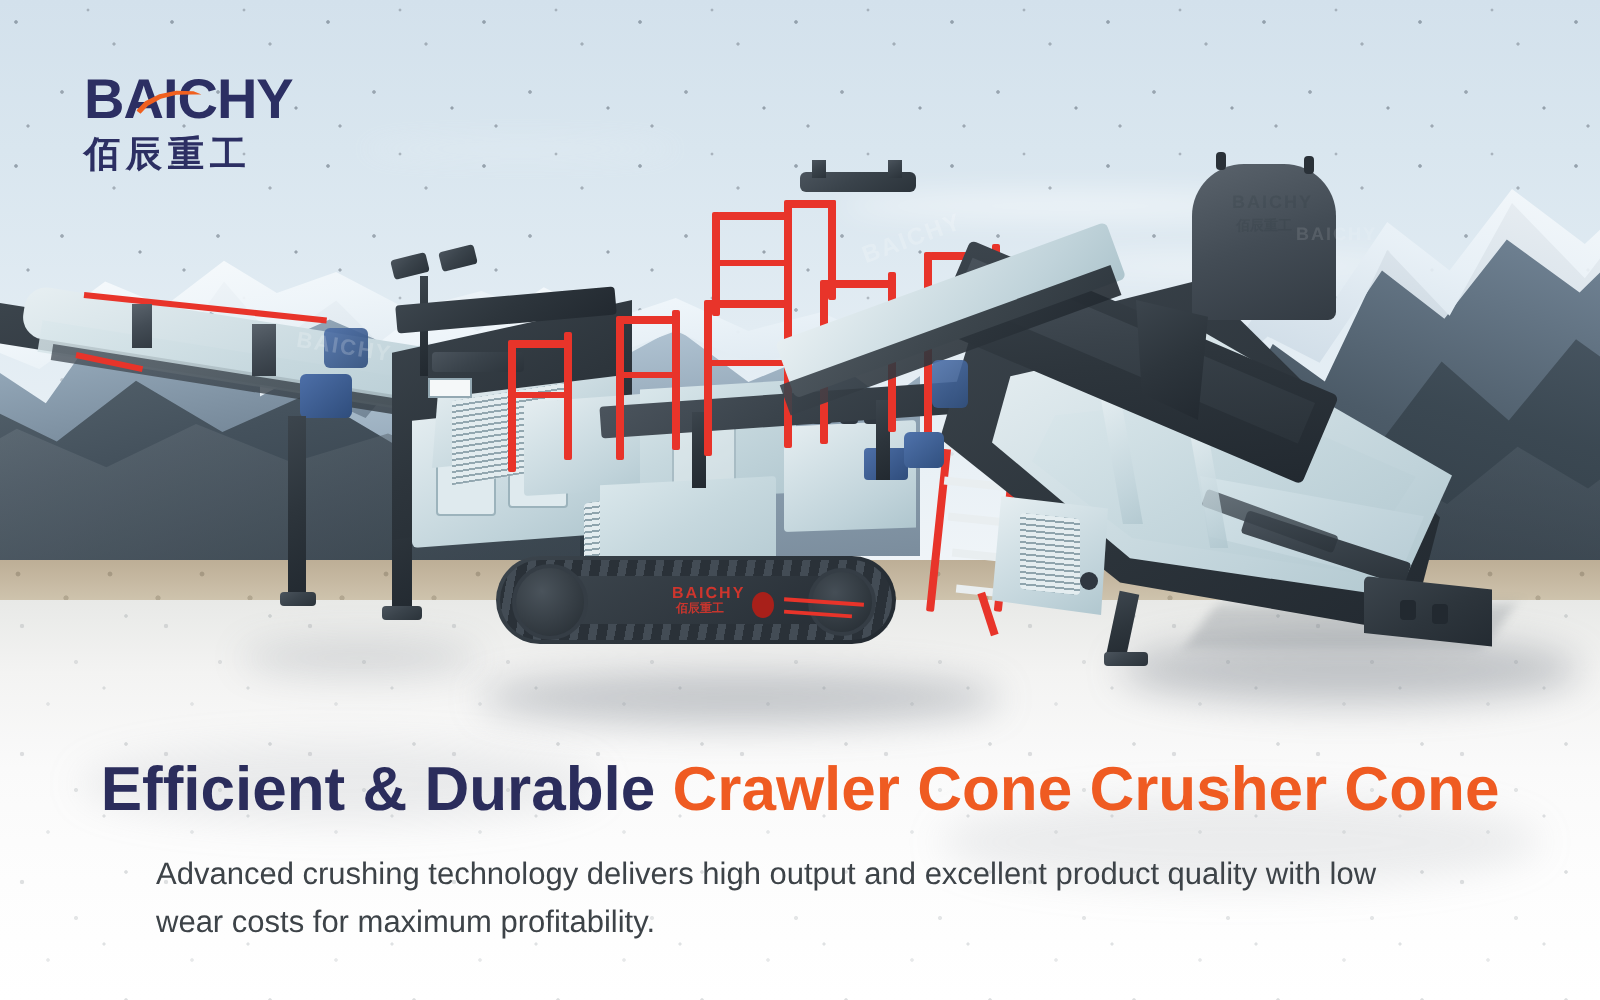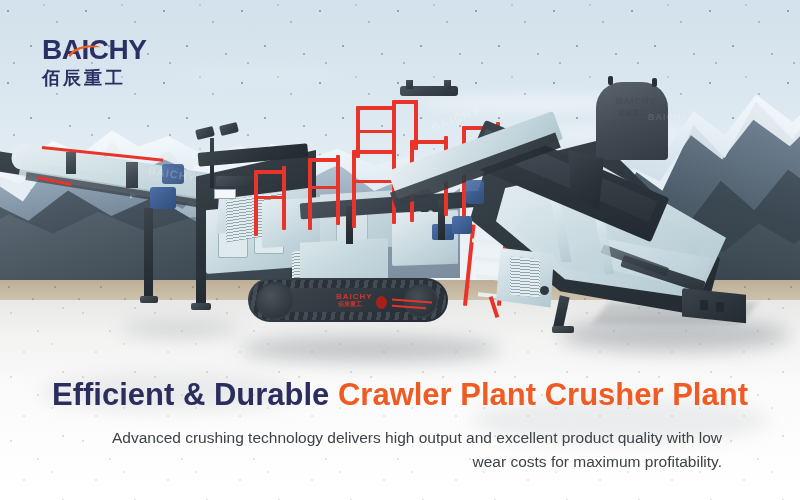--- a/index.html
+++ b/index.html
@@ -173,21 +173,21 @@
   }
 
   
   #headline{
     position:absolute;left:0;top:378px;width:800px;text-align:center;
     font-size:31px;font-weight:bold;line-height:1.1;white-space:nowrap;
   }
   .hl-a{color:#2b2d5c;}
   .hl-b{color:#ef5b22;}
   #subline{
-    position:absolute;left:78px;top:426px;width:644px;text-align:right;
+    position:absolute;left:78px;top:426px;width:644px;text-align:left;
     font-size:15.5px;color:#3d4348;line-height:1.55;
   }
 </style>
 </head>
 <body>
 
 <div id="banner">
 
   <div class="sky"></div>
   <div class="cloud-wisp" style="left:420px;top:96px;width:230px;height:14px;"></div>
@@ -363,18 +363,18 @@
 
   <div id="logo">
     <div style="position:relative;">
       <div class="logo-en">BAICHY</div>
       <div class="logo-swoosh"></div>
     </div>
     <div class="logo-cn">佰辰重工</div>
   </div>
 
   <div id="headline">
-    <span class="hl-a">Efficient &amp; Durable </span><span class="hl-b">Crawler Plant Crusher Plant</span>
+    <span class="hl-a">Efficient &amp; Durable </span><span class="hl-b">Crawler Cone Crusher Cone</span>
   </div>
 
   <div id="subline">Advanced crushing technology delivers high output and excellent product quality with low wear costs for maximum profitability.</div>
 
 </div>
 
 </body></html>

